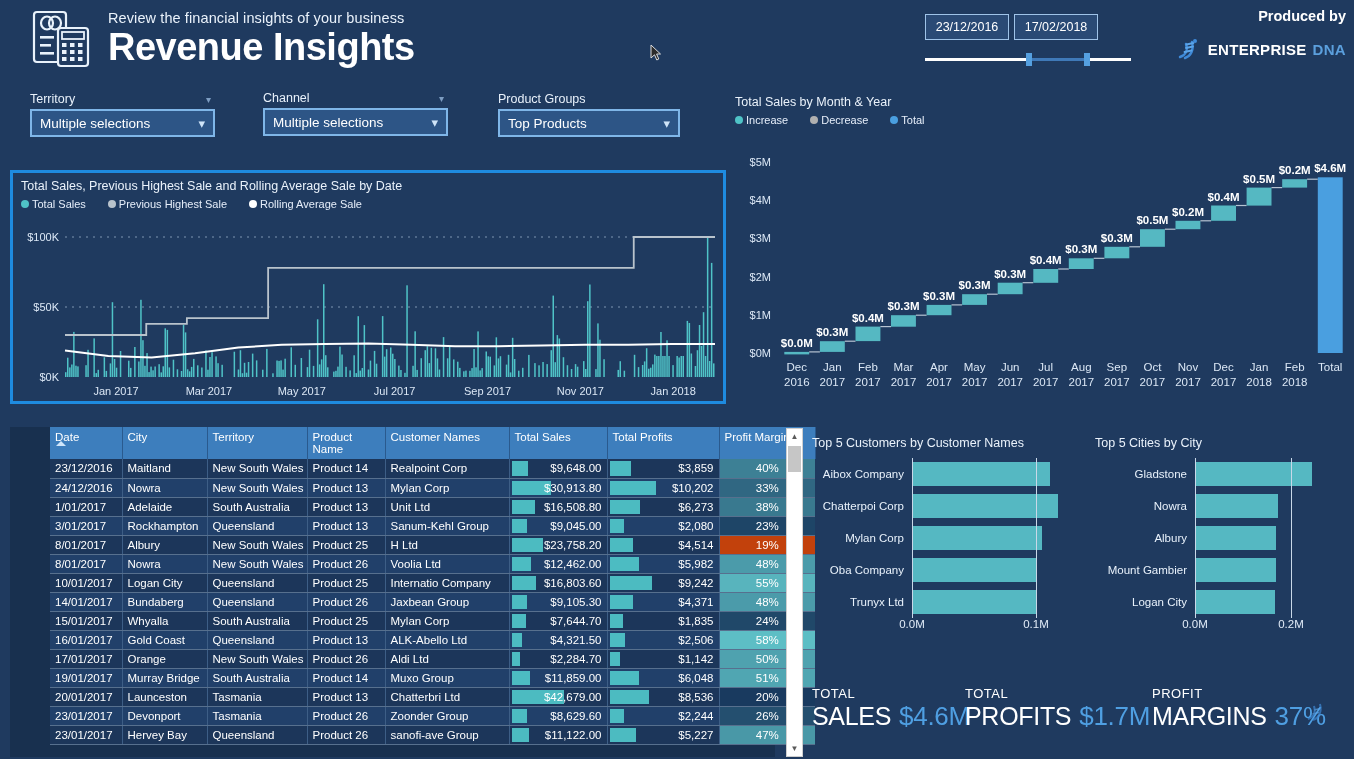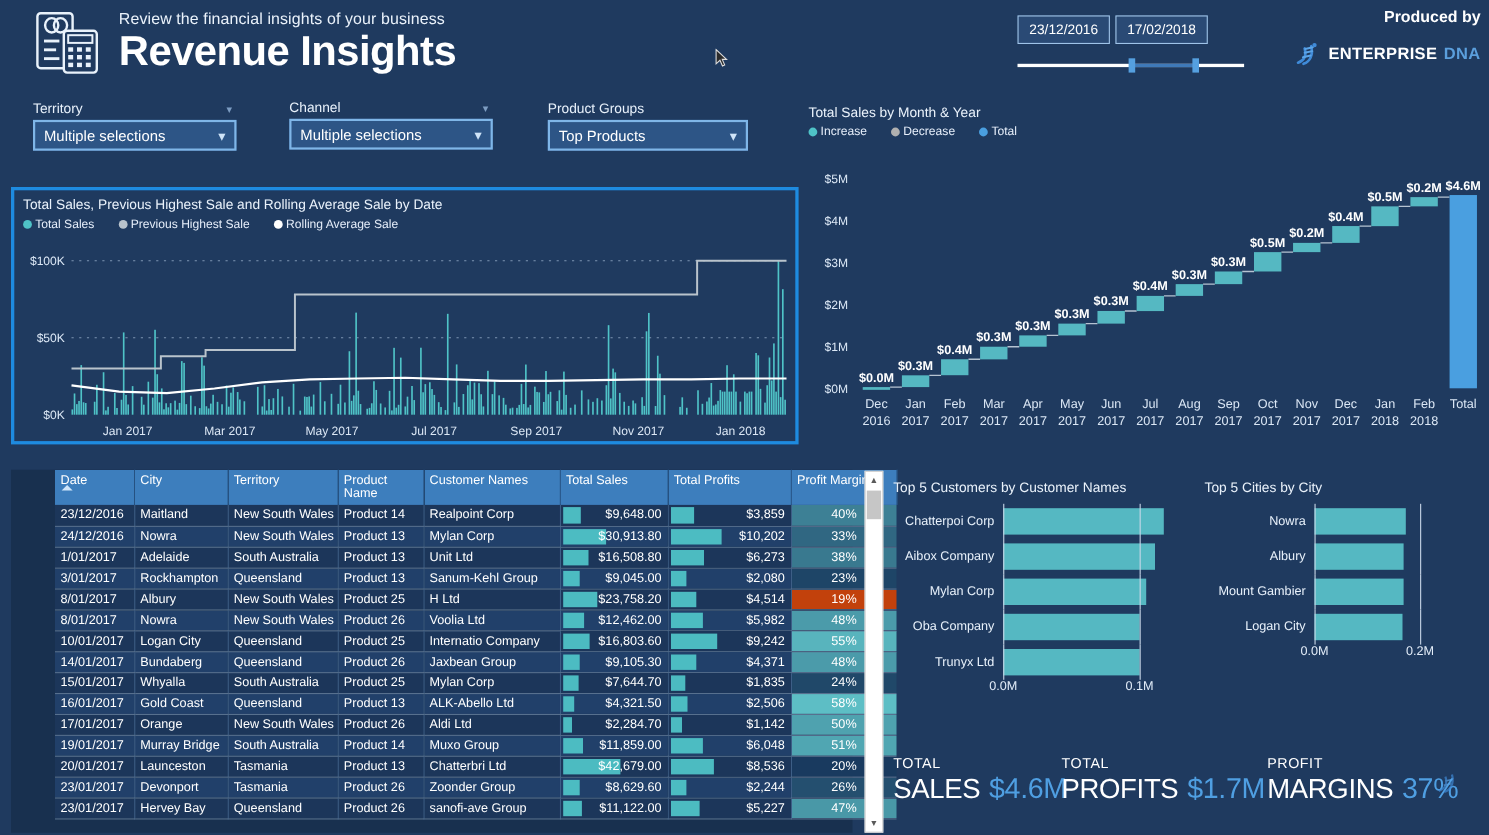--- a/index.html
+++ b/index.html
@@ -717,31 +717,31 @@
   <div class="tscroll">
     <div class="arrow up">▲</div>
     <div class="thumb"></div>
     <div class="arrow dn">▼</div>
   </div>
 
   <div class="bcPanel" style="left:812px; top:436px; width:262px; height:205px;">
     <div class="bc-title">Top 5 Customers by Customer Names</div>
     <div id="bc1">
         <div class="bc-row">
+          <div class="bc-name" style="width: 100px;">Aibox Company</div>
+          <div class="bc-barwrap">
+            <div class="bc-bar" style="width: 137.64px;"></div>
+            <div class="bc-axisline" style="left: 0px;"></div>
+            <div class="bc-axisline" style="left: 124px;"></div>
+          </div>
+        </div>
+        <div class="bc-row">
           <div class="bc-name" style="width: 100px;">Chatterpoi Corp</div>
           <div class="bc-barwrap">
             <div class="bc-bar" style="width: 146.32px;"></div>
-            <div class="bc-axisline" style="left: 0px;"></div>
-            <div class="bc-axisline" style="left: 124px;"></div>
-          </div>
-        </div>
-        <div class="bc-row">
-          <div class="bc-name" style="width: 100px;">Aibox Company</div>
-          <div class="bc-barwrap">
-            <div class="bc-bar" style="width: 137.64px;"></div>
             <div class="bc-axisline" style="left: 0px;"></div>
             <div class="bc-axisline" style="left: 124px;"></div>
           </div>
         </div>
         <div class="bc-row">
           <div class="bc-name" style="width: 100px;">Mylan Corp</div>
           <div class="bc-barwrap">
             <div class="bc-bar" style="width: 130.2px;"></div>
             <div class="bc-axisline" style="left: 0px;"></div>
             <div class="bc-axisline" style="left: 124px;"></div>
@@ -766,20 +766,28 @@
         <div class="bc-xlabels" style="margin-left: 100px;">
           <div class="bc-xlabel" style="left: 0px;">0.0M</div>
           <div class="bc-xlabel" style="left: 124px;">0.1M</div>
         </div>
       </div>
   </div>
 
   <div class="bcPanel" style="left:1095px; top:436px; width:250px; height:205px;">
     <div class="bc-title">Top 5 Cities by City</div>
     <div id="bc2">
+        <div class="bc-row">
+          <div class="bc-name" style="width: 100px;">Gladstone</div>
+          <div class="bc-barwrap">
+            <div class="bc-bar" style="width: 117px;"></div>
+            <div class="bc-axisline" style="left: 0px;"></div>
+            <div class="bc-axisline" style="left: 96px;"></div>
+          </div>
+        </div>
         <div class="bc-row">
           <div class="bc-name" style="width: 100px;">Nowra</div>
           <div class="bc-barwrap">
             <div class="bc-bar" style="width: 82.8148px;"></div>
             <div class="bc-axisline" style="left: 0px;"></div>
             <div class="bc-axisline" style="left: 96px;"></div>
           </div>
         </div>
         <div class="bc-row">
           <div class="bc-name" style="width: 100px;">Albury</div>

